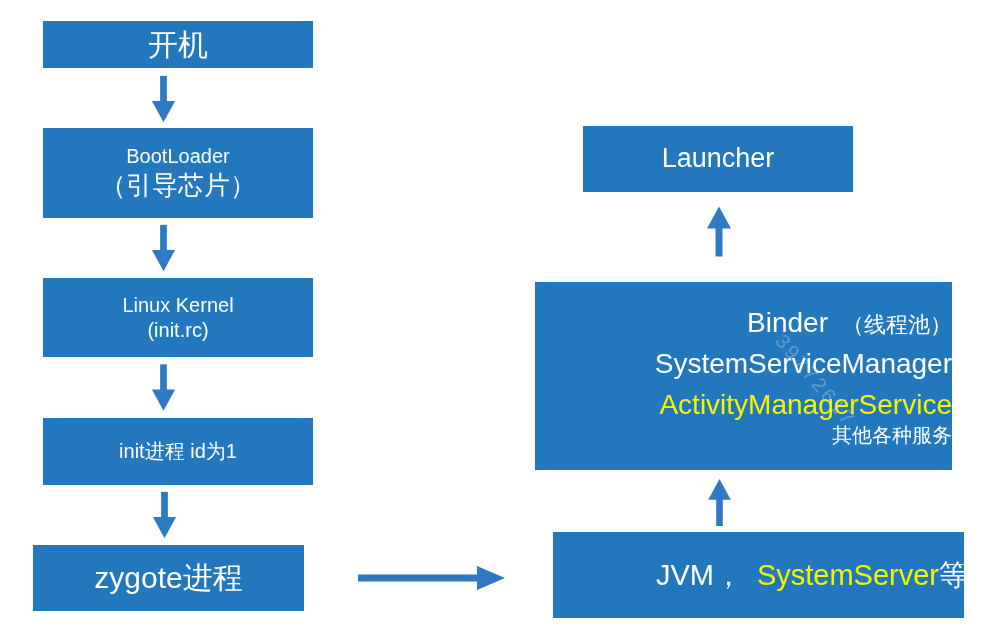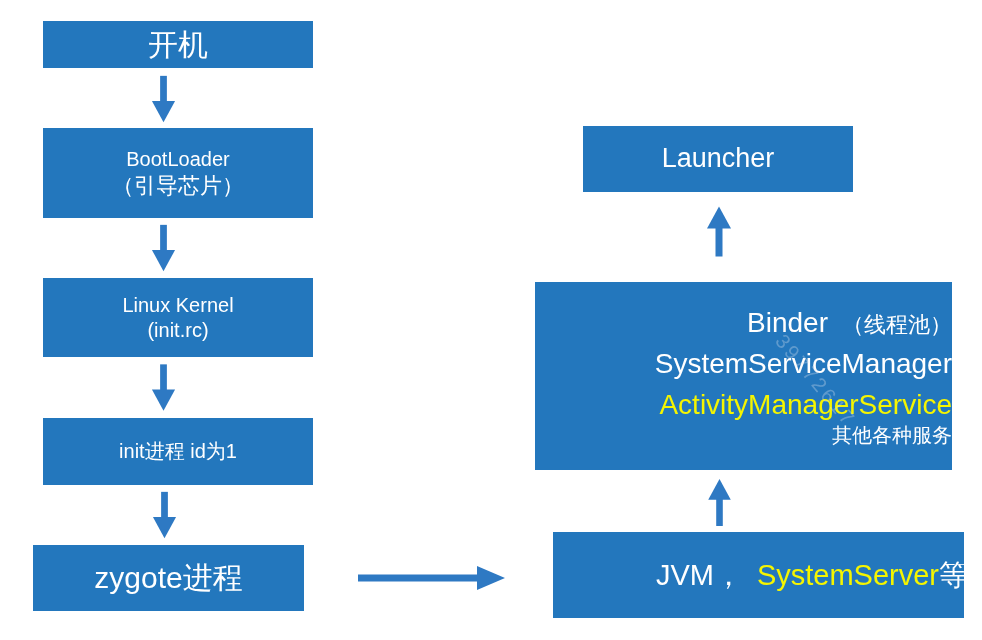--- a/index.html
+++ b/index.html
@@ -24,21 +24,21 @@
     color:var(--text-white);
     display:flex;
     flex-direction:column;
     align-items:center;
     justify-content:center;
     text-align:center;
     line-height:1.25;
   }
   .lbl-xl{font-size:30px;}
   .lbl-lg{font-size:20px;}
-  .lbl-md{font-size:22px;}
+  .lbl-md{font-size:26px;}
   .lbl-sm{font-size:20px;}
   .arrow{position:absolute;}
   .arrow svg{display:block;width:100%;height:100%;}
   .yellow{color:var(--hl-yellow);}
   .svc-line{display:block;}
   .svc-line1{font-size:28px;}
   .svc-note{font-size:22px;margin-left:14px;}
   .svc-line2{font-size:28px;margin-top:6px;}
   .svc-line3{font-size:28px;margin-top:6px;}
   .svc-line4{font-size:20px;margin-top:1px;}

